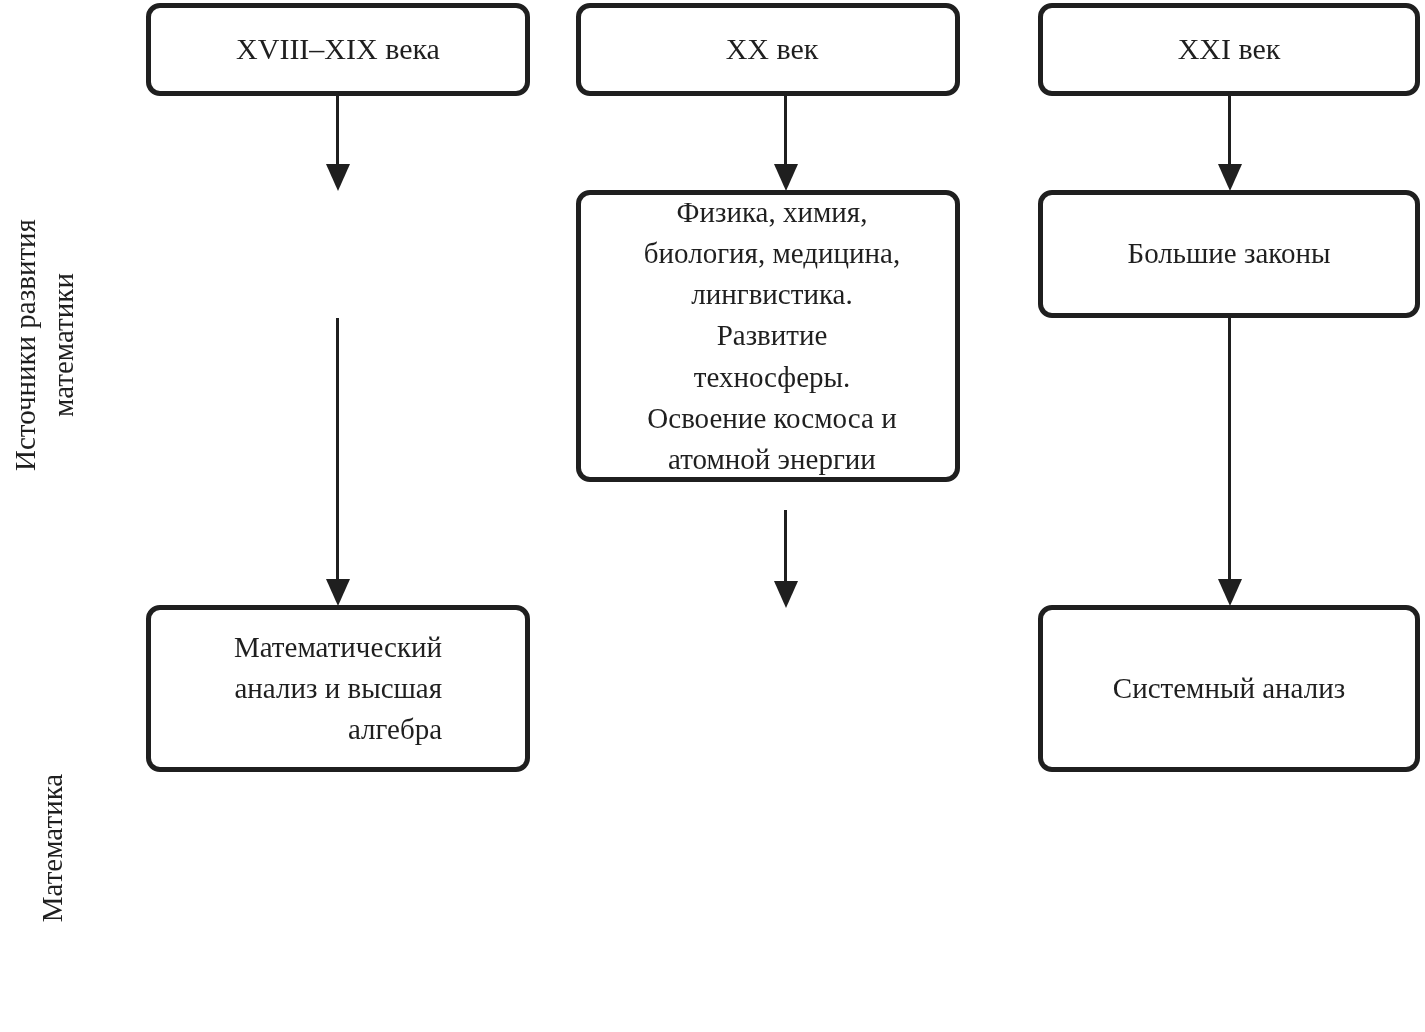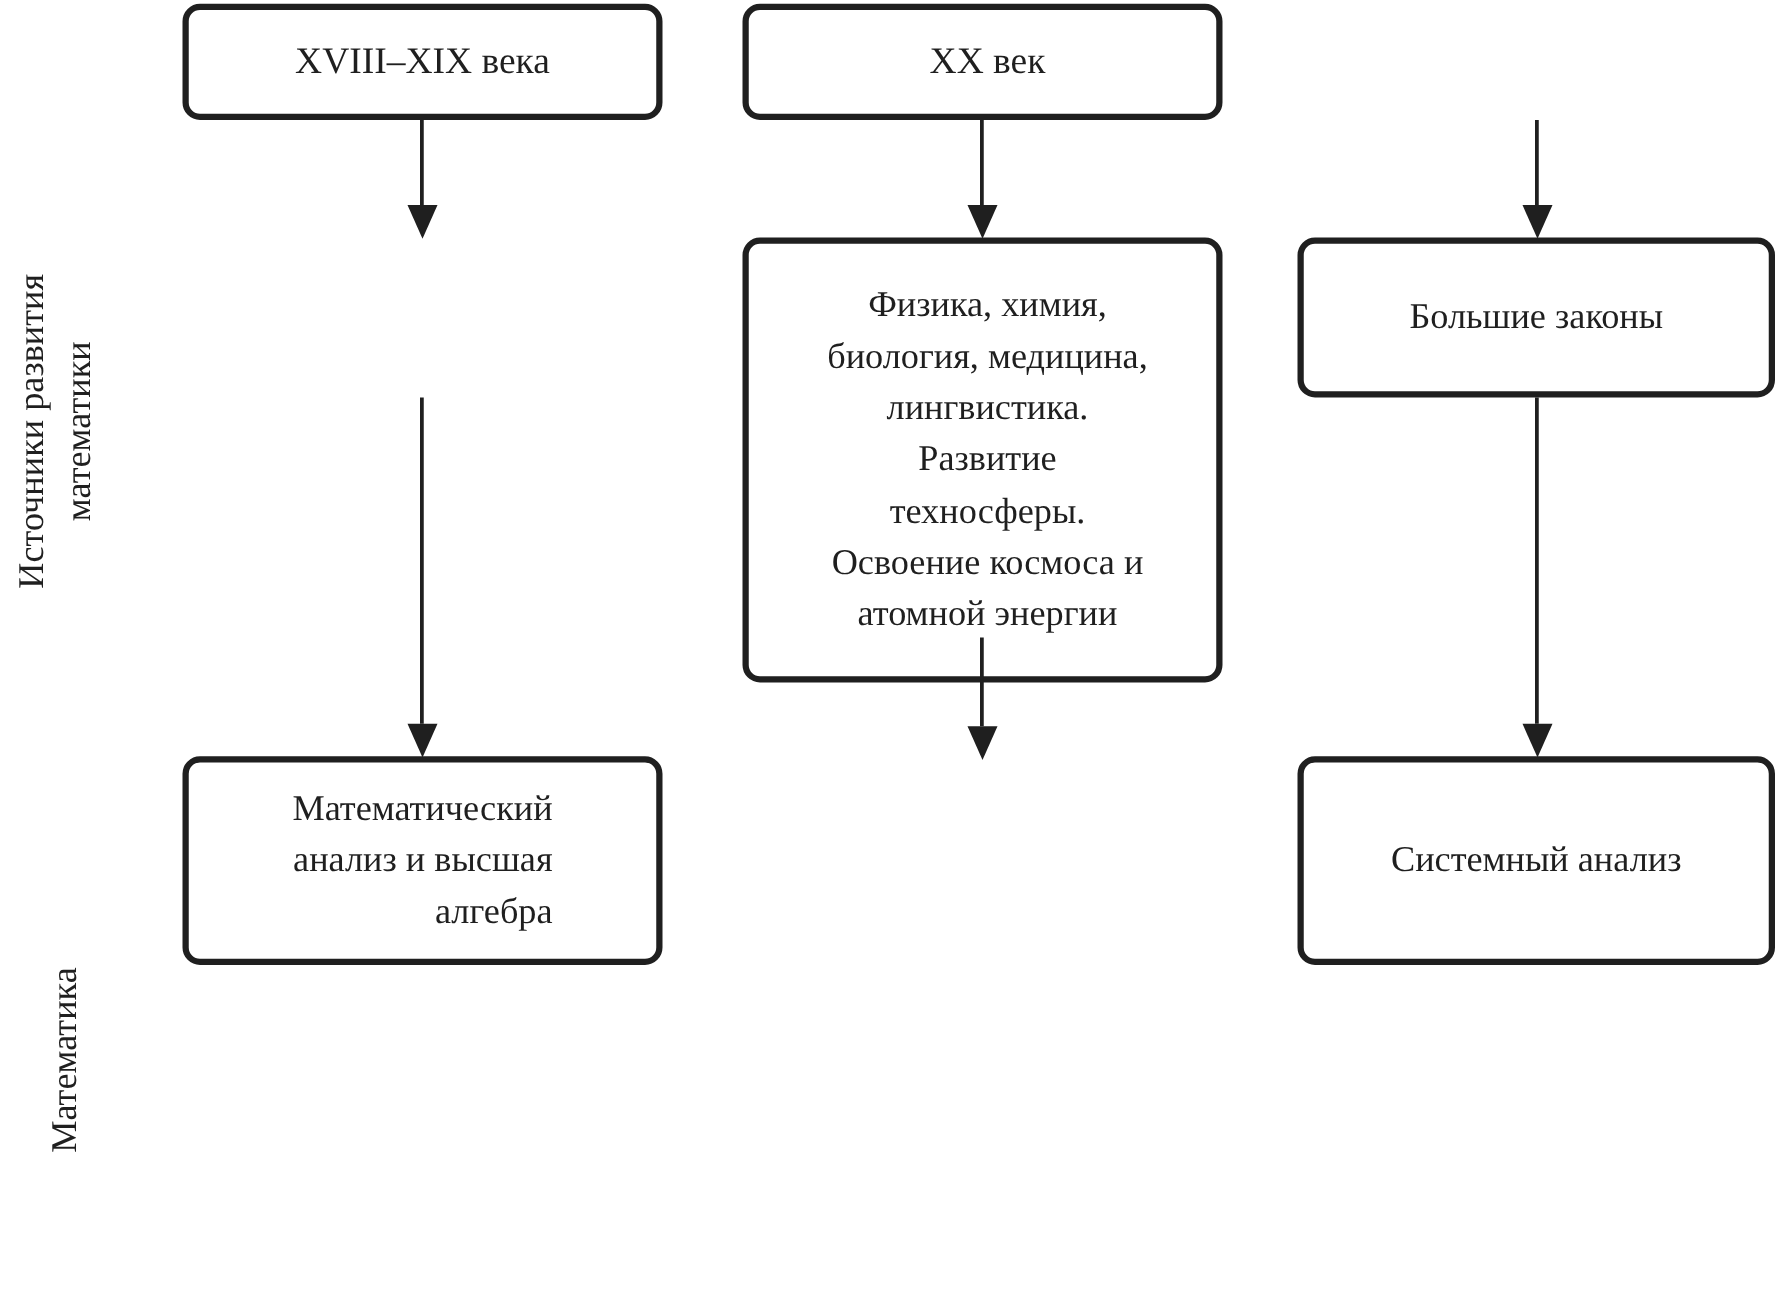--- a/index.html
+++ b/index.html
@@ -28,27 +28,27 @@
     text-align: center;
     white-space: pre-line;
     font-size: 29px;
     line-height: 1.42;
     padding: 4px 14px;
   }
   .era { font-size: 30px; }
 
   
   .c1 { left: 146px; width: 384px; }
-  .c2 { left: 594px; width: 384px; padding-left: 22px; }
+  .c2 { left: 576px; width: 384px; padding-left: 22px; }
   .c3 { left: 1038px; width: 382px; }
 
   
   .r1 { top: 3px;  height: 93px; }
   .r2 { top: 190px; height: 128px; }
-  .r2-tall { top: 190px; height: 356px; }
+  .r2-tall { top: 190px; height: 292px; }
   .r3 { top: 605px; height: 167px; text-align: right; }
   .r3-tall { top: 607px; height: 423px; }
 
   
   .arrow {
     position: absolute;
     width: 3px;
     background: #1f1f1f;
   }
   .arrow::after {
@@ -115,18 +115,19 @@
   <div class="arrow a-c2 a-r1"></div>
   <div class="box c2 r2-tall">Физика, химия,
 биология, медицина,
 лингвистика.
 Развитие
 техносферы.
 Освоение космоса и
 атомной энергии</div>
   <div class="arrow a-c2 a-c2-2"></div>
 
+  <div class="box era c3 r1">XXI век</div>
   <div class="arrow a-c3 a-r1"></div>
   <div class="box c3 r2">Большие законы</div>
   <div class="arrow a-c3 a-c3-2"></div>
   <div class="box c3 r3">Системный анализ</div>
 
 </div>
 
 </body></html>

